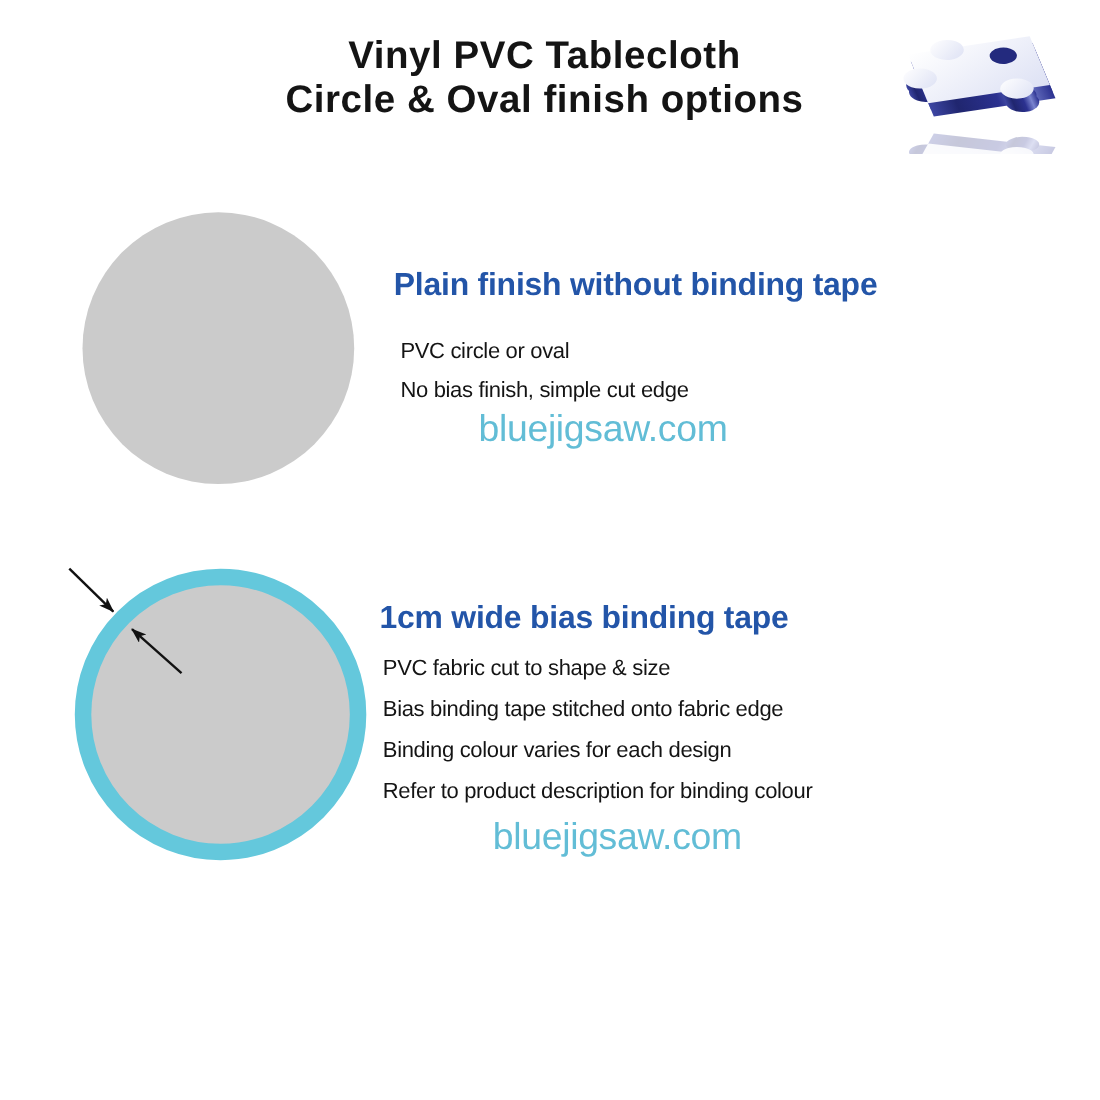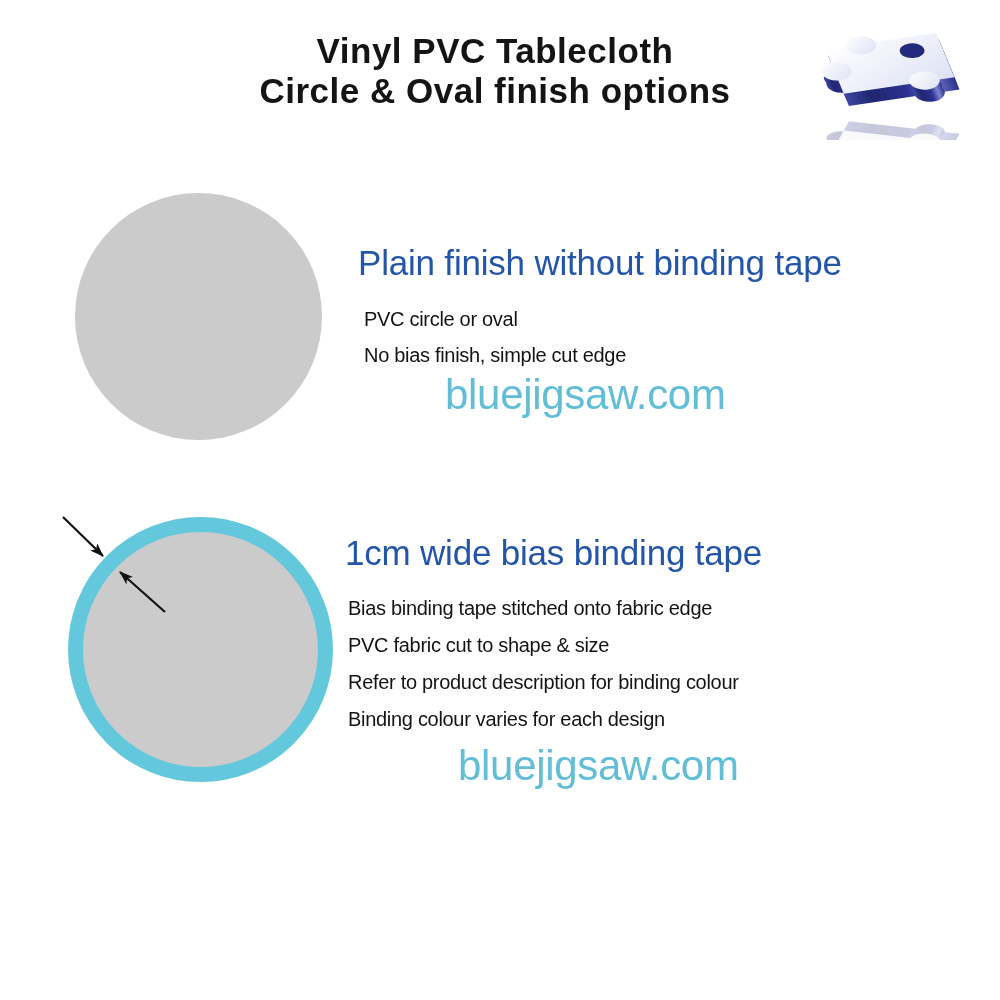--- a/index.html
+++ b/index.html
@@ -12,50 +12,49 @@
   }
   .abs{position:absolute;}
   .page-title{
     left:-5px;top:31px;width:1000px;
     text-align:center;
     font-size:35px;font-weight:bold;line-height:40px;
     color:var(--body,#141414);
     letter-spacing:0.5px;
   }
   .section-heading{
-    font-size:35px;font-weight:normal;line-height:1;
+    font-size:29px;font-weight:bold;line-height:1;
     color:var(--heading,#2355a8);
     letter-spacing:-0.2px;
     white-space:nowrap;
   }
   .section-body{
     font-size:20px;color:var(--body,#141414);
     letter-spacing:-0.3px;
     white-space:nowrap;
   }
   .website{
-    font-size:42px;color:var(--website,#62bdd6);
+    font-size:34px;color:var(--website,#62bdd6);
     letter-spacing:-0.3px;
     white-space:nowrap;
-    margin-left:10px;
   }
   .circle-plain{
     left:75px;top:193px;width:247px;height:247px;
     border-radius:50%;
   }
   .circle-bound{
     left:68px;top:517px;width:265px;height:265px;
     border-radius:50%;
     box-sizing:border-box;
     border:15px solid var(--binding,#64c8dc);
   }
   .heading-1{left:358px;top:245px;}
   .body-1{left:364px;top:301px;line-height:36px;}
   .website-1{left:435px;top:371px;}
-  .heading-2{left:345px;top:535px;}
+  .heading-2{left:345px;top:548px;}
   .body-2{left:348px;top:590px;line-height:37px;}
   .website-2{left:448px;top:742px;}
   .arrows-svg{left:50px;top:505px;}
   .logo-svg{left:790px;top:20px;}
 </style>
 </head>
 <body>
 
 <div class="canvas" style="--bg: #ffffff; --body: #141414; --heading: #2355a8; --website: #62bdd6; --fabric: #cbcbcb; --binding: #64c8dc; --arrow: #111111;">
 
@@ -117,21 +116,21 @@
         <path d="M0,0 L14,5 L0,10 L3.5,5 Z" fill="#111111"></path>
       </marker>
     </defs>
     <line x1="13" y1="12" x2="53" y2="51" stroke="#111111" stroke-width="2.2" marker-end="url(#arrowHead)"></line>
     <line x1="115" y1="107" x2="70" y2="67" stroke="#111111" stroke-width="2.2" marker-end="url(#arrowHead)"></line>
   </svg>
 
   <div class="abs section-heading heading-2">1cm wide bias binding tape</div>
 
   <div class="abs section-body body-2">
+    <div>PVC fabric cut to shape &amp; size</div>
     <div>Bias binding tape stitched onto fabric edge</div>
-    <div>PVC fabric cut to shape &amp; size</div>
+    <div>Binding colour varies for each design</div>
     <div>Refer to product description for binding colour</div>
-    <div>Binding colour varies for each design</div>
   </div>
 
   <div class="abs website website-2">bluejigsaw.com</div>
 
 </div>
 
 </body></html>

